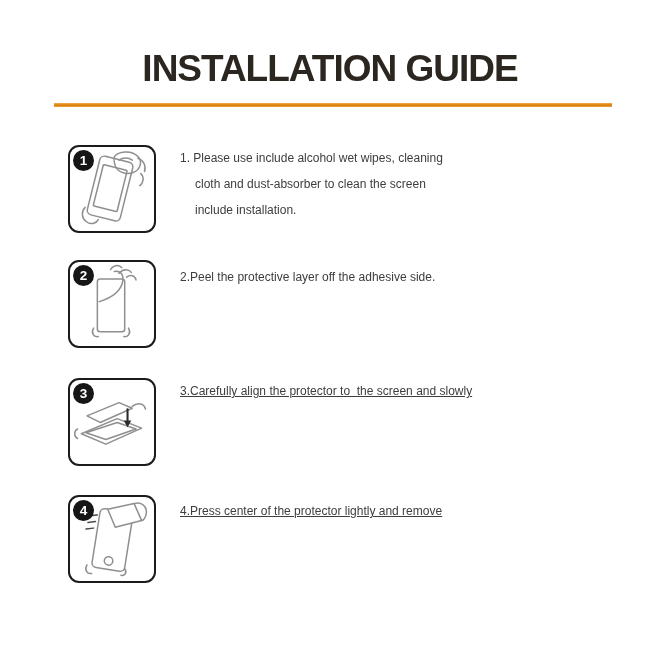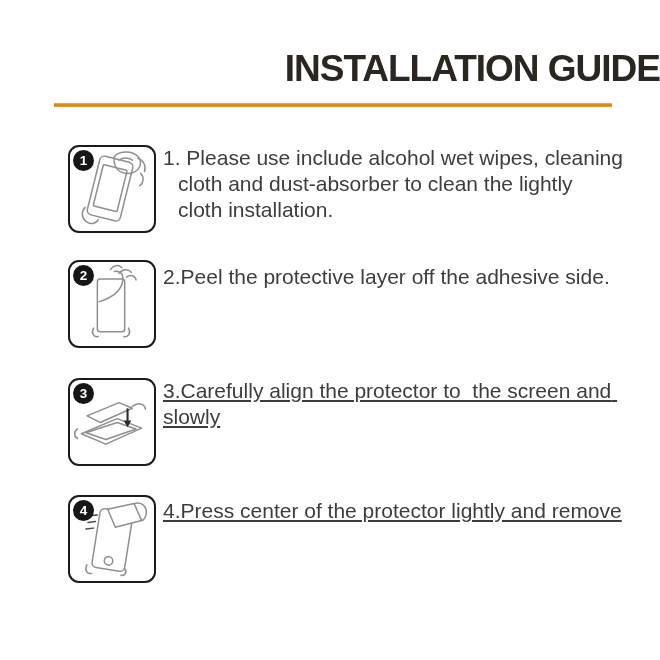--- a/index.html
+++ b/index.html
@@ -14,21 +14,21 @@
     height: 660px;
     background: #ffffff;
     overflow: hidden;
   }
   .title {
     position: absolute;
     top: 48px;
     left: 0;
     width: 660px;
     margin: 0;
-    text-align: right;
+    text-align: center;
     font-size: 37px;
     line-height: 42px;
     font-weight: 800;
     letter-spacing: -1px;
     color: #2b2620;
   }
   .divider {
     position: absolute;
     top: 103px;
     left: 54px;
@@ -69,24 +69,24 @@
     border-radius: 50%;
     color: #ffffff;
     font-size: 13.5px;
     font-weight: bold;
     line-height: 21px;
     text-align: center;
     z-index: 2;
   }
   .text {
     position: absolute;
-    left: 163px;
+    left: 180px;
     width: 470px;
     color: #3d3d3d;
-    font-size: 21px;
+    font-size: 12px;
     line-height: 26px;
   }
   .line {
     white-space: pre-wrap;
   }
   .line.cont {
     padding-left: 15px;
   }
   .art {
     stroke: #8f8f8f;
@@ -120,22 +120,22 @@
           </g>
           <path d="M48 9 C54 4 66 4 72 10 C77 15 75 24 67 27 C59 30 50 26 48 20 C46 14 46 11 48 9 Z"></path>
           <path d="M52 14 C56 11 62 11 66 14"></path>
           <path d="M72 12 C78 14 81 20 79 26 M75 28 C79 32 78 38 74 41"></path>
           <path d="M16 64 C12 68 12 75 17 79 C22 83 28 81 30 77"></path>
         </g>
       </svg>
     </div>
     <div class="text" style="top: 0px; color: rgb(61, 61, 61);">
       <div class="line">1. Please use include alcohol wet wipes, cleaning</div>
-      <div class="line cont">cloth and dust-absorber to clean the lightly</div>
-      <div class="line cont">cloth installation.</div>
+      <div class="line cont">cloth and dust-absorber to clean the screen</div>
+      <div class="line cont">include installation.</div>
     </div>
   </section>
 
   <section class="step" style="top:260px">
     <div class="figure">
       <span class="badge">2</span>
       <svg viewBox="0 0 88 88">
         <g class="art">
           <rect x="29" y="18" width="29" height="56" rx="3"></rect>
           <path d="M31 42 C44 38 54 32 56 20 C57 13 53 9 47 10"></path>

